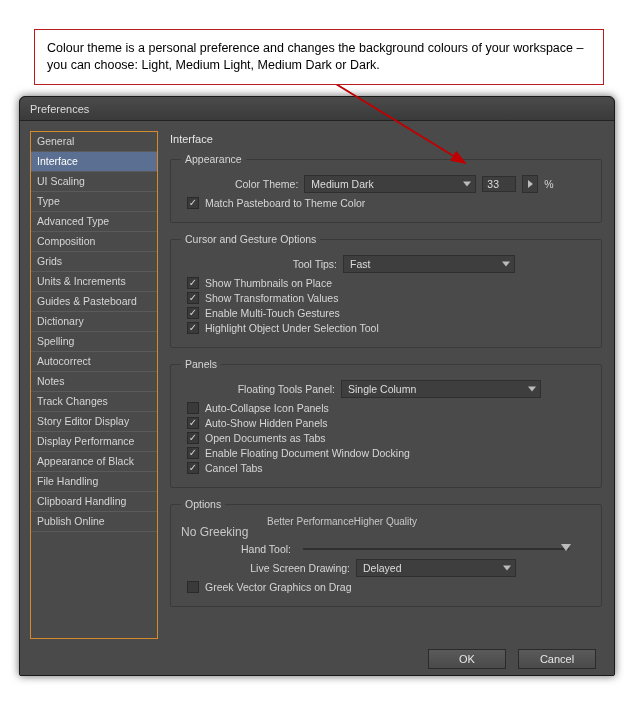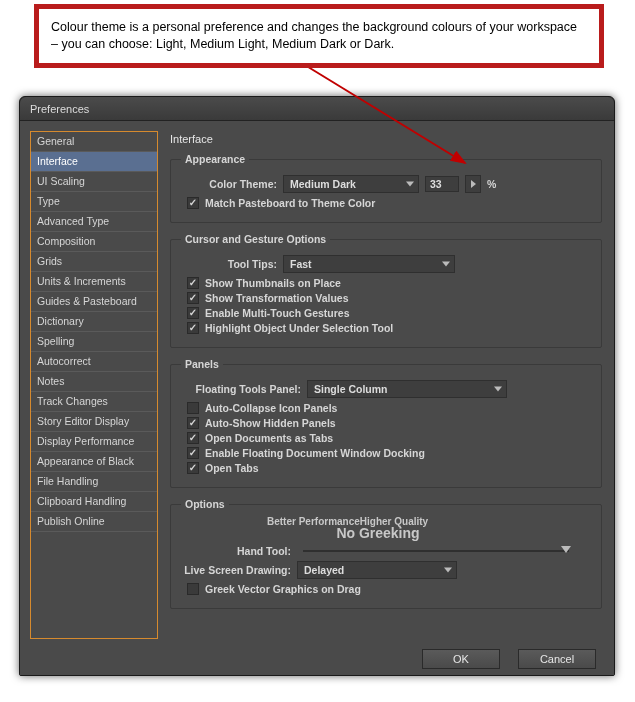--- a/index.html
+++ b/index.html
@@ -1,22 +1,22 @@
 <!DOCTYPE html>
 <html><head>
 <meta charset="utf-8">
 <style>
   * { box-sizing: border-box; margin: 0; padding: 0; font-family: Tahoma, Arial, sans-serif; }
   body { background: #fff; width: 635px; height: 702px; position: relative; }
 
   .annotation {
     position: absolute;
-    top: 4px; left: 34px;
+    top: 29px; left: 34px;
     width: 570px;
-    border: 5px solid #b91c1c;
+    border: 1px solid #b91c1c;
     padding: 10px 12px;
     font-size: 12.5px;
     line-height: 1.35;
     background: #fff;
     z-index: 10;
   }
 
   svg.arrow { position: absolute; top: 0; left: 0; z-index: 9; pointer-events: none; }
 
   .dialog-wrap {
@@ -72,25 +72,24 @@
     font-size: 10.5px;
     overflow: auto;
   }
   .main-title { font-size: 11px; color: #e6e6e6; margin: 2px 0 8px 2px; }
 
   fieldset {
     border: 1px solid #3a3a3a;
     border-radius: 2px;
     margin: 0 2px 10px 2px;
     padding: 6px 26px 10px 10px;
-    font-weight: bold;
   }
   legend { padding: 0 4px; color: #d6d6d6; font-size: 10.5px; }
 
-  .row { display: flex; align-items: center; gap: 6px; margin: 4px 0; }
+  .row { display: flex; align-items: center; gap: 6px; margin: 4px 0; justify-content: center; }
   .label-r { text-align: right; }
   .select {
     background: #3e3e3e;
     border: 1px solid #2f2f2f;
     color: #ddd;
     height: 18px;
     font-size: 10.5px;
     padding: 0 18px 0 6px;
     display: flex; align-items: center;
     position: relative;
@@ -157,21 +156,20 @@
     padding: 4px 8px 0 0;
   }
   .btn {
     background: linear-gradient(#5a5a5a,#4a4a4a);
     border: 1px solid #2a2a2a;
     color: #e6e6e6;
     font-size: 11px;
     width: 78px; height: 20px;
     display: flex; align-items: center; justify-content: center;
     cursor: pointer;
-    margin-left: 6px;
   }
 </style>
 </head>
 <body>
 
 <div class="annotation">Colour theme is a personal preference and changes the background colours of your workspace – you can choose: Light, Medium Light, Medium Dark or Dark.</div>
 
 <svg class="arrow" width="635" height="702">
   <defs>
     <marker id="ah" markerWidth="10" markerHeight="10" refX="7" refY="3" orient="auto">
@@ -210,21 +208,21 @@
           <div class="sidebar-item">Publish Online</div>
         </div>
 
       <div class="main">
         <div class="main-title">Interface</div>
 
         <fieldset>
           <legend>Appearance</legend>
           <div class="row">
             <div class="label-r" style="width:96px">Color Theme:</div>
-            <div class="select" style="width:136px">
+            <div class="select" style="width:172px">
               <span>Medium Dark</span>
               <span class="caret"></span>
             </div>
             <div class="numbox">
               <span>33</span>
             </div>
             <div class="step-btn">
                 <span class="tri"></span>
               </div>
             <span>%</span>
@@ -285,32 +283,32 @@
               <div class="chk">
                 <span class="chk-box">✓</span>
                 <span>Open Documents as Tabs</span>
               </div>
               <div class="chk">
                 <span class="chk-box">✓</span>
                 <span>Enable Floating Document Window Docking</span>
               </div>
               <div class="chk">
                 <span class="chk-box">✓</span>
-                <span>Open Tabs</span>
+                <span>Cancel Tabs</span>
               </div>
             </div>
         </fieldset>
 
         <fieldset>
           <legend>Options</legend>
           <div class="slider-labels" style="padding:0 10px 0 86px">
             <span>Better Performance</span>
             <span>Higher Quality</span>
           </div>
-          <div style="text-align:center;font-size:14px;color:#c8c8c8;margin-top:-2px">No Greeking</div>
+          <div style="text-align:left;font-size:12px;color:#c8c8c8;margin-top:-2px">No Greeking</div>
           <div class="row">
             <div class="label-r" style="width:110px">Hand Tool:</div>
             <div class="slider-track">
               <div class="slider-thumb" style="left:calc(100% - 8px)"></div>
             </div>
           </div>
           <div class="row">
             <div class="label-r" style="width:110px">Live Screen Drawing:</div>
             <div class="select" style="width:160px">
               <span>Delayed</span>

